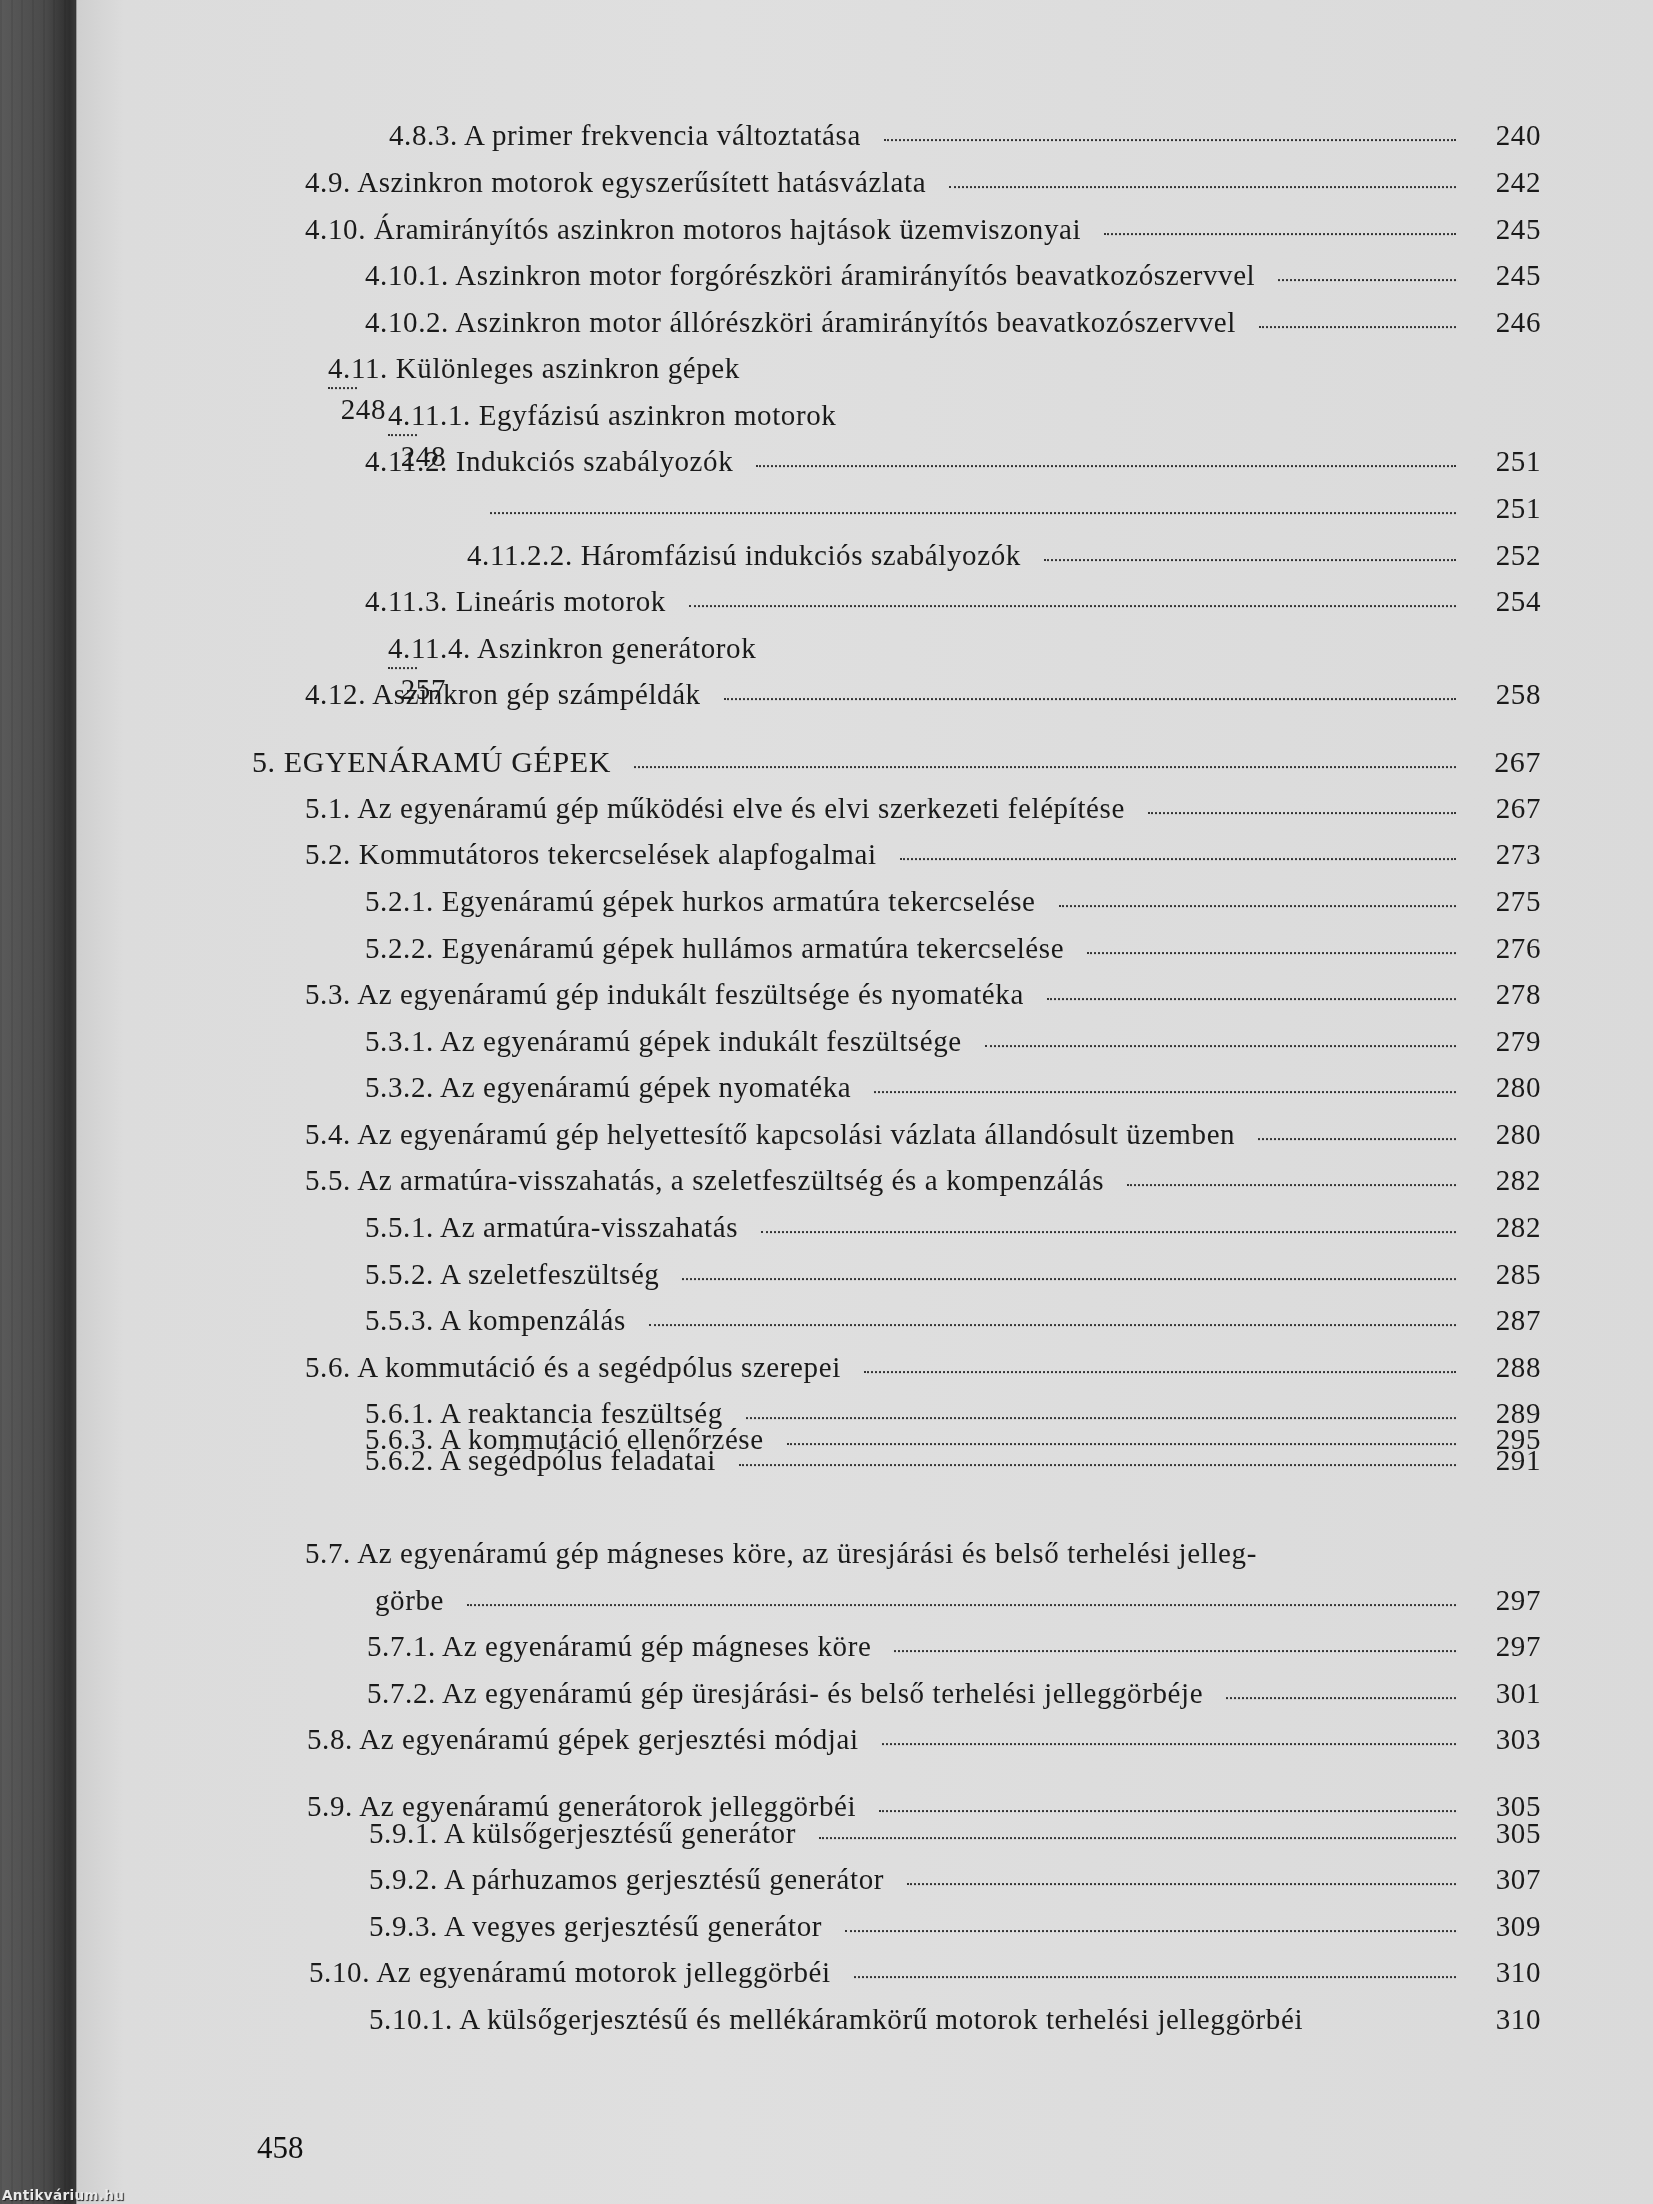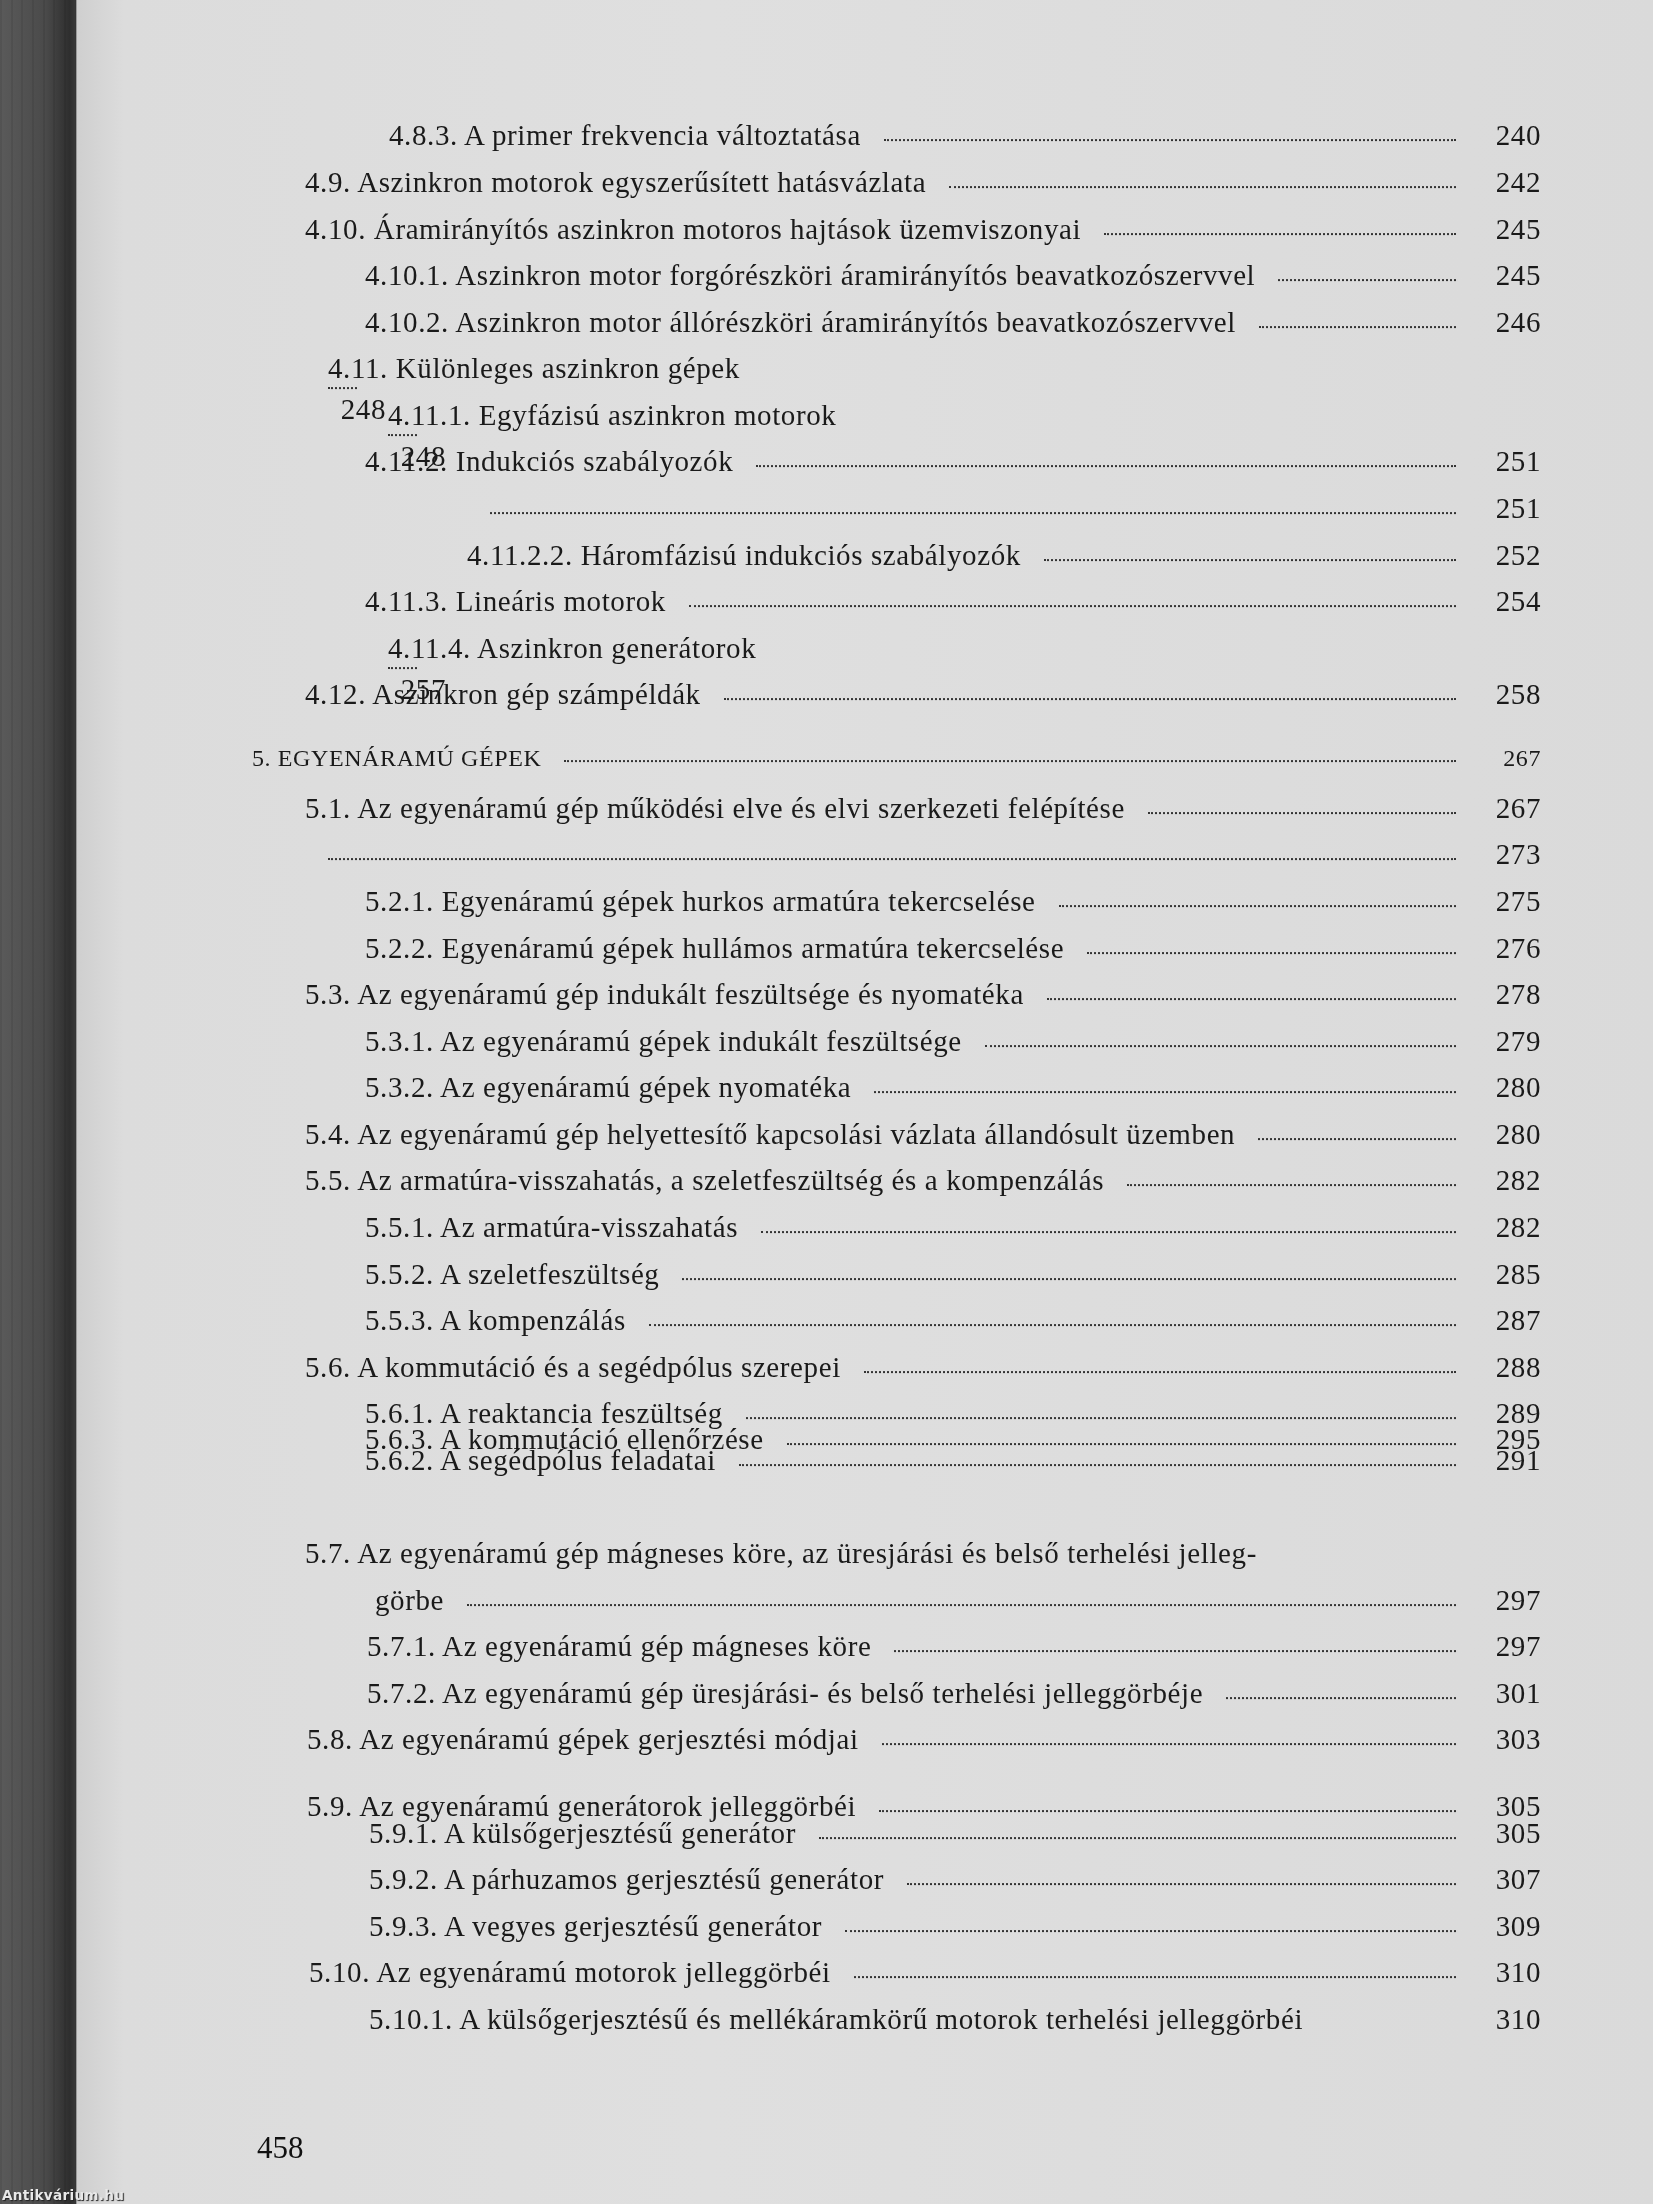--- a/index.html
+++ b/index.html
@@ -31,21 +31,21 @@
     right: 114px;
   }
   .row .label { flex: 0 0 auto; }
   .row .leader {
     flex: 1 1 auto; margin: 0 27px 0 23px; height: 5.8px;
     border-bottom: 2.9px dotted #333; transform: translateY(-3.9px);
     min-width: 29px;
   }
   .row .page-num { flex: 0 0 auto; width: 58px; text-align: right; }
   .row.nodots .leader { border-bottom: none; }
-  .row.chapter { font-size: 24px; }
+  .row.chapter { font-size: 30px; }
   .page-footer {
     position: absolute; left: 180px; top: 2130px; font-size: 31px; color: #111;
   }
   .watermark {
     position: absolute; left: 1.9px; top: 2187px;
     font-family: "DejaVu Sans", sans-serif; font-weight: bold; font-size: 13.6px;
     color: #e8e8e8; text-shadow: 1px 1px 1px #222; letter-spacing: 0.3px;
   }
 </style>
 </head>
@@ -125,20 +125,21 @@
       <span class="label">5. EGYENÁRAMÚ GÉPEK</span>
       <span class="leader"></span>
       <span class="page-num">267</span>
     </div>
     <div class="row" style="top:792px; left:228px;">
       <span class="label">5.1. Az egyenáramú gép működési elve és elvi szerkezeti felépítése</span>
       <span class="leader"></span>
       <span class="page-num">267</span>
     </div>
     <div class="row" style="top:838px; left:228px;">
+      <span class="label">5.2. Kommutátoros tekercselések alapfogalmai</span>
       <span class="leader"></span>
       <span class="page-num">273</span>
     </div>
     <div class="row" style="top:885px; left:288px;">
       <span class="label">5.2.1. Egyenáramú gépek hurkos armatúra tekercselése</span>
       <span class="leader"></span>
       <span class="page-num">275</span>
     </div>
     <div class="row" style="top:932px; left:288px;">
       <span class="label">5.2.2. Egyenáramú gépek hullámos armatúra tekercselése</span>

